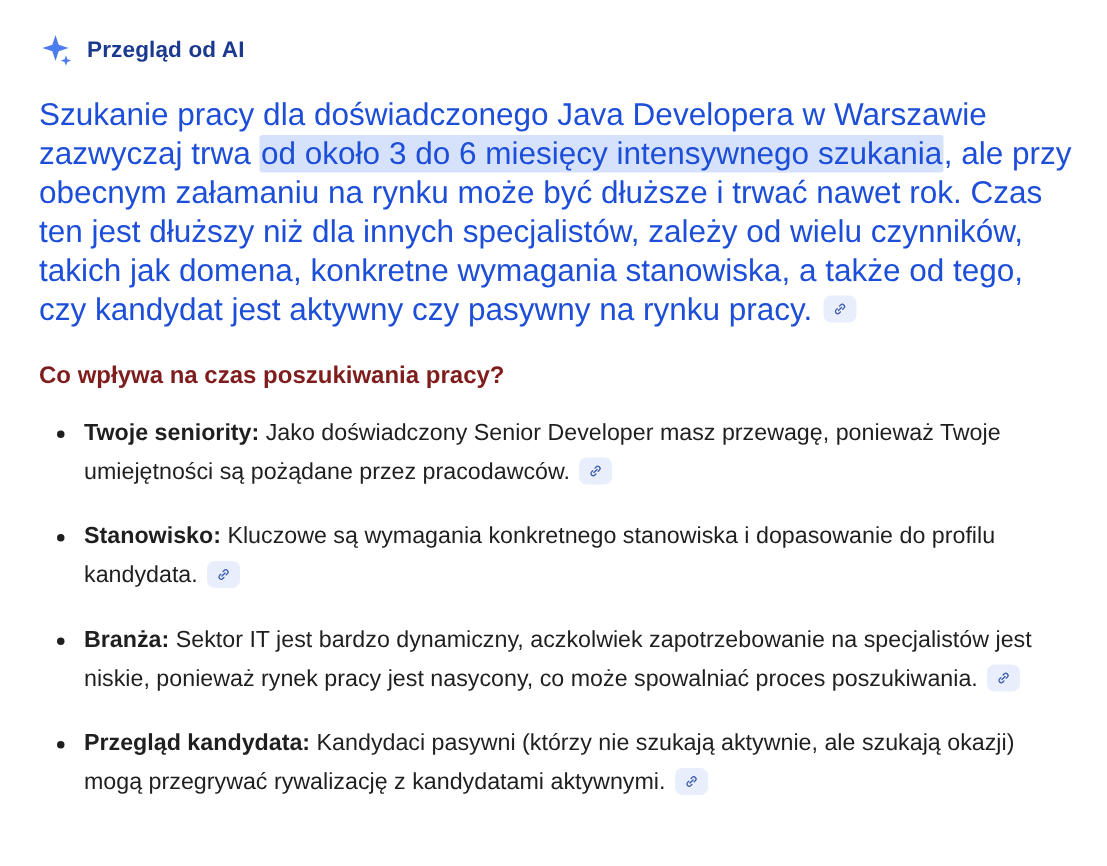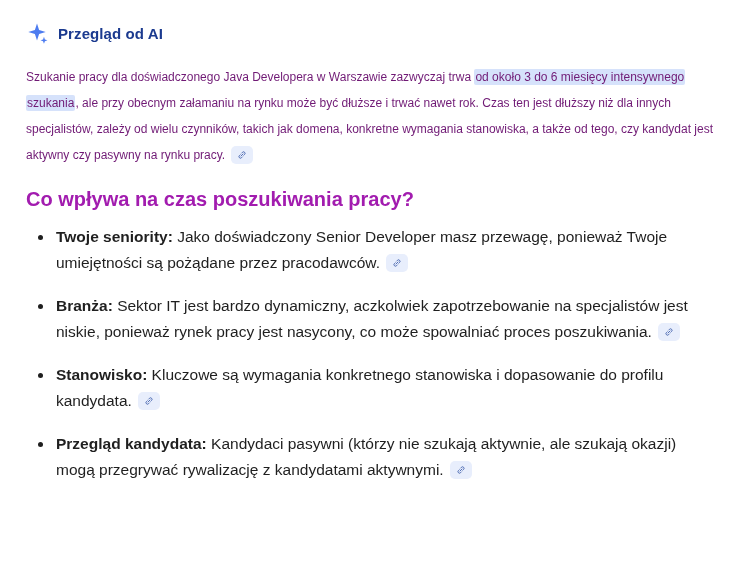--- a/index.html
+++ b/index.html
@@ -39,23 +39,23 @@
   }
   .ai-header-title {
     font-size: 15px;
     font-weight: 700;
     color: #1b3a8f;
     letter-spacing: 0.1px;
   }
 
   
   .para {
-    font-size: 12px;
+    font-size: 21px;
     line-height: 26px;
-    color: #701a75;
+    color: #1d4ed8;
     margin: 0 0 6px 0;
     max-width: 690px;
   }
   .hl {
     background: #d6e2fb;
     border-radius: 2px;
     padding: 1px 1px;
     box-decoration-break: clone;
     -webkit-box-decoration-break: clone;
   }
@@ -74,24 +74,24 @@
     position: relative;
     top: -1px;
   }
   .cite svg {
     width: 10px;
     height: 10px;
     display: block;
   }
 
   h2.section-title {
-    font-size: 20px;
+    font-size: 16px;
     line-height: 26px;
     font-weight: 700;
-    color: #a21caf;
+    color: #7f1d1d;
     margin: 18px 0 12px 0;
   }
 
   ul.bullets {
     list-style: none;
     margin: 0;
     padding: 0;
   }
   ul.bullets li {
     position: relative;
@@ -147,30 +147,30 @@
     <li>
       <span class="lead">Twoje seniority:</span><span> Jako doświadczony Senior Developer masz przewagę, ponieważ Twoje umiejętności są pożądane przez pracodawców. </span><span class="cite">
         <svg viewBox="0 0 24 24" aria-hidden="true">
           <path d="M9.5 14.5 L14.5 9.5" stroke="#3b5ba9" stroke-width="2.1" stroke-linecap="round" fill="none"></path>
           <path d="M11.2 7.4 L13.1 5.5 a3.6 3.6 0 0 1 5.1 5.1 L16.3 12.5" stroke="#3b5ba9" stroke-width="2.1" stroke-linecap="round" fill="none"></path>
           <path d="M12.8 16.6 L10.9 18.5 a3.6 3.6 0 0 1 -5.1 -5.1 L7.7 11.5" stroke="#3b5ba9" stroke-width="2.1" stroke-linecap="round" fill="none"></path>
         </svg>
       </span>
     </li>
     <li>
-      <span class="lead">Branża:</span><span> Sektor IT jest bardzo dynamiczny, aczkolwiek zapotrzebowanie na specjalistów jest niskie, ponieważ rynek pracy jest nasycony, co może spowalniać proces poszukiwania. </span><span class="cite">
+      <span class="lead">Stanowisko:</span><span> Kluczowe są wymagania konkretnego stanowiska i dopasowanie do profilu kandydata. </span><span class="cite">
         <svg viewBox="0 0 24 24" aria-hidden="true">
           <path d="M9.5 14.5 L14.5 9.5" stroke="#3b5ba9" stroke-width="2.1" stroke-linecap="round" fill="none"></path>
           <path d="M11.2 7.4 L13.1 5.5 a3.6 3.6 0 0 1 5.1 5.1 L16.3 12.5" stroke="#3b5ba9" stroke-width="2.1" stroke-linecap="round" fill="none"></path>
           <path d="M12.8 16.6 L10.9 18.5 a3.6 3.6 0 0 1 -5.1 -5.1 L7.7 11.5" stroke="#3b5ba9" stroke-width="2.1" stroke-linecap="round" fill="none"></path>
         </svg>
       </span>
     </li>
     <li>
-      <span class="lead">Stanowisko:</span><span> Kluczowe są wymagania konkretnego stanowiska i dopasowanie do profilu kandydata. </span><span class="cite">
+      <span class="lead">Branża:</span><span> Sektor IT jest bardzo dynamiczny, aczkolwiek zapotrzebowanie na specjalistów jest niskie, ponieważ rynek pracy jest nasycony, co może spowalniać proces poszukiwania. </span><span class="cite">
         <svg viewBox="0 0 24 24" aria-hidden="true">
           <path d="M9.5 14.5 L14.5 9.5" stroke="#3b5ba9" stroke-width="2.1" stroke-linecap="round" fill="none"></path>
           <path d="M11.2 7.4 L13.1 5.5 a3.6 3.6 0 0 1 5.1 5.1 L16.3 12.5" stroke="#3b5ba9" stroke-width="2.1" stroke-linecap="round" fill="none"></path>
           <path d="M12.8 16.6 L10.9 18.5 a3.6 3.6 0 0 1 -5.1 -5.1 L7.7 11.5" stroke="#3b5ba9" stroke-width="2.1" stroke-linecap="round" fill="none"></path>
         </svg>
       </span>
     </li>
     <li>
       <span class="lead">Przegląd kandydata:</span><span> Kandydaci pasywni (którzy nie szukają aktywnie, ale szukają okazji) mogą przegrywać rywalizację z kandydatami aktywnymi. </span><span class="cite">
         <svg viewBox="0 0 24 24" aria-hidden="true">

